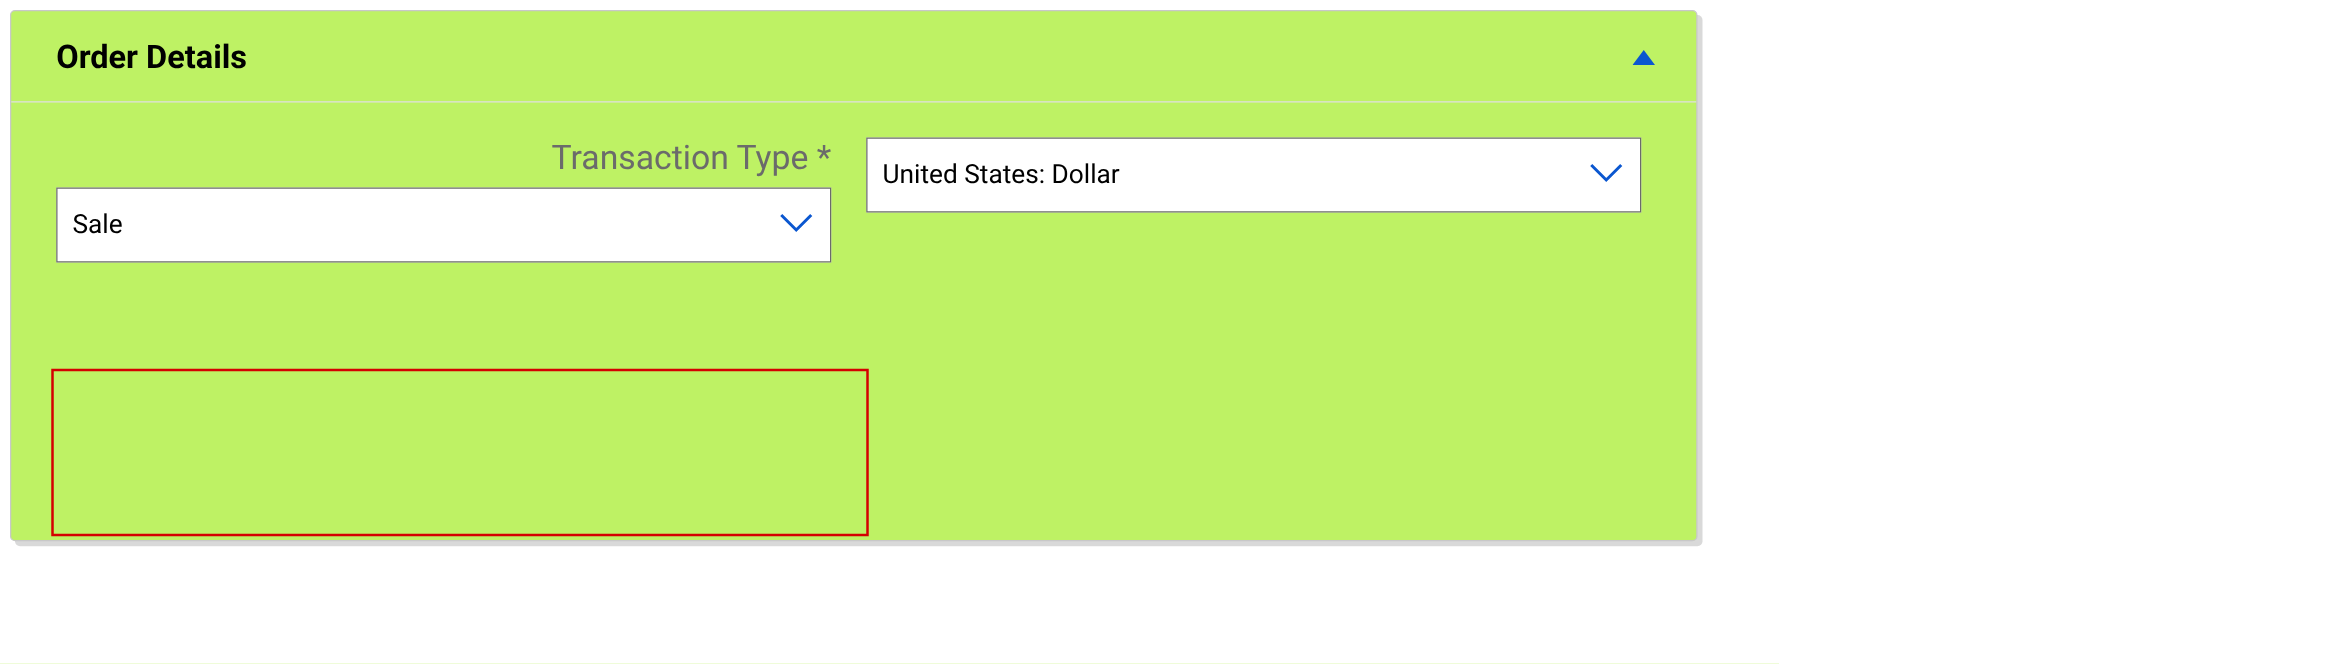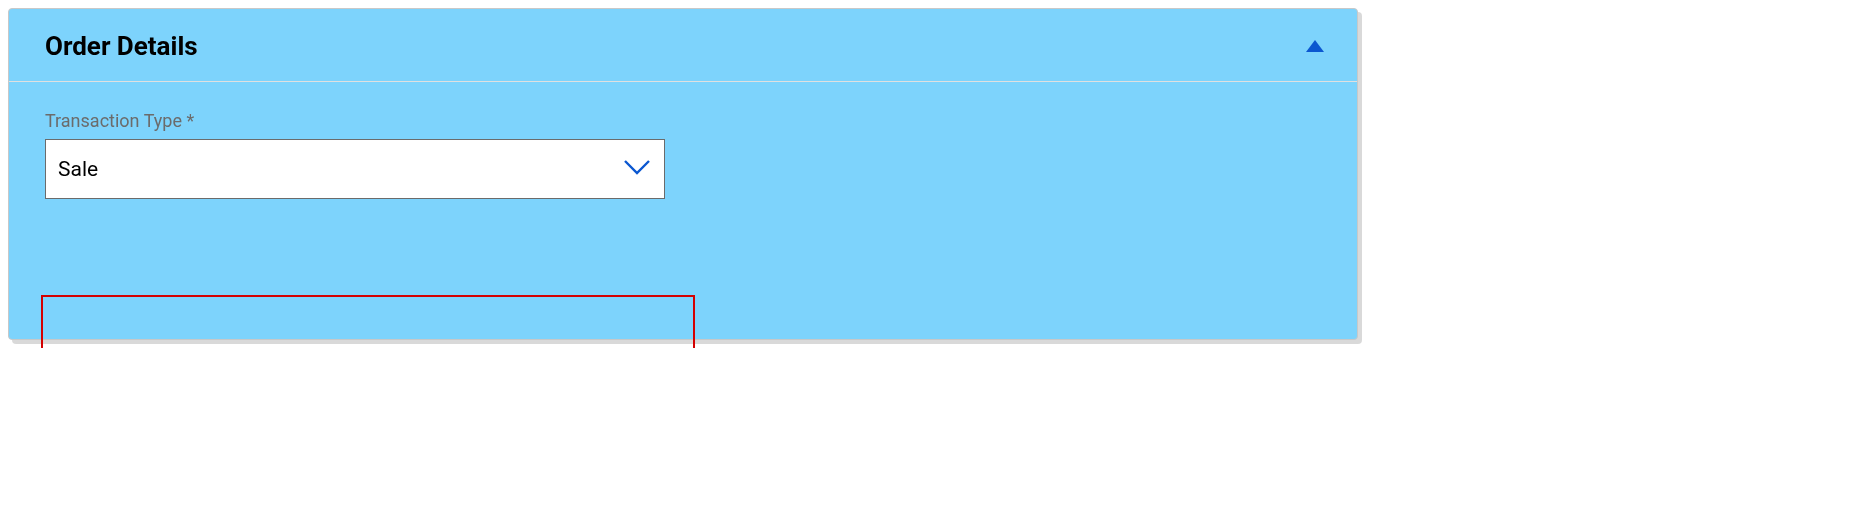--- a/index.html
+++ b/index.html
@@ -5,23 +5,23 @@
     * { box-sizing: border-box; margin: 0; padding: 0; }
     body {
       font-family: -apple-system, BlinkMacSystemFont, "Segoe UI", Roboto, Helvetica, Arial, sans-serif;
       background: #fff;
       padding: 8px;
     }
     .panel {
       border: 1px solid #c8c8c8;
       border-radius: 4px;
       box-shadow: 4px 4px 0 rgba(0,0,0,0.15);
-      background: #7dd3fc;
+      background: #bef264;
       width: 1350px;
-      height: 332px;
+      height: 425px;
       position: relative;
     }
     .panel-header {
       display: flex;
       justify-content: space-between;
       align-items: center;
       padding: 22px 30px 20px 36px;
       border-bottom: 1px solid #e0e0e0;
     }
     .panel-title {
@@ -43,23 +43,24 @@
       display: flex;
       flex-wrap: wrap;
       gap: 28px 28px;
     }
     .field {
       display: flex;
       flex-direction: column;
       width: 620px;
     }
     .field-label {
-      font-size: 18px;
+      font-size: 27px;
       color: #6b6b6b;
       margin-bottom: 8px;
+      text-align: right;
     }
     .select-wrap {
       position: relative;
     }
     .select-box {
       width: 100%;
       height: 60px;
       border: 1px solid #6b6b6b;
       background: #fff;
       font-size: 21px;
@@ -121,20 +122,30 @@
         </div>
         <span class="select-chevron">
           <svg width="28" height="16" viewBox="0 0 28 16">
             <polyline points="2,2 14,14 26,2" fill="none" stroke="#0b57d0" stroke-width="2.4"></polyline>
           </svg>
         </span>
       </div>
     </div>
 
     <div class="field">
+      <div class="select-wrap">
+        <div class="select-box">
+          <span>United States: Dollar</span>
+        </div>
+        <span class="select-chevron">
+          <svg width="28" height="16" viewBox="0 0 28 16">
+            <polyline points="2,2 14,14 26,2" fill="none" stroke="#0b57d0" stroke-width="2.4"></polyline>
+          </svg>
+        </span>
+      </div>
     </div>
 
 
   </div>
 
   <div class="highlight amount-highlight"></div>
 
 </div>
 
 </body></html>

